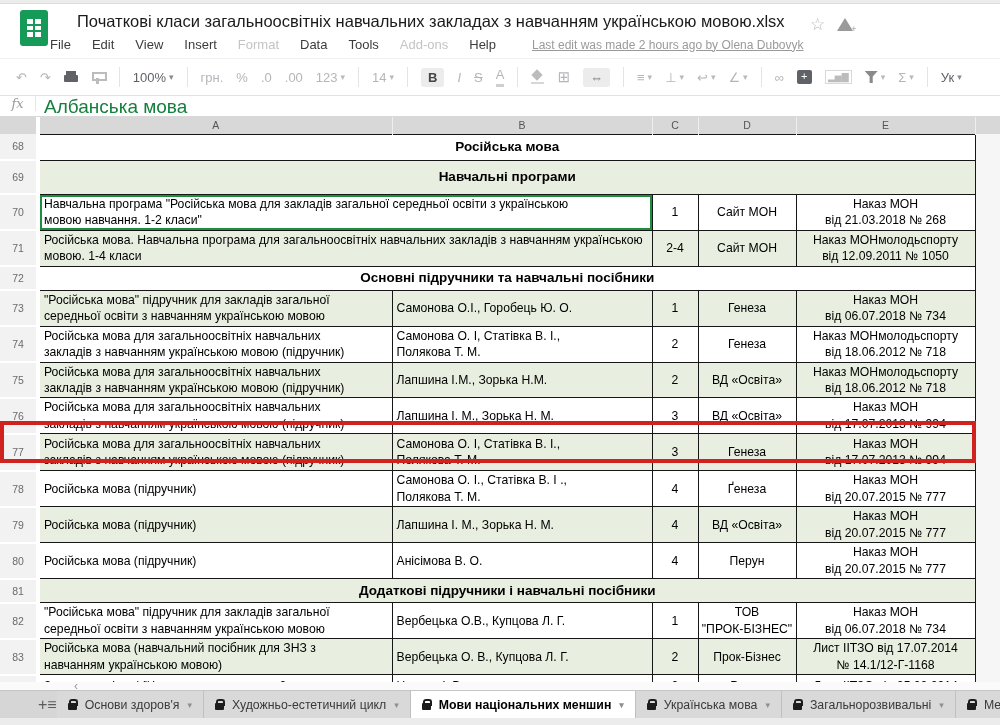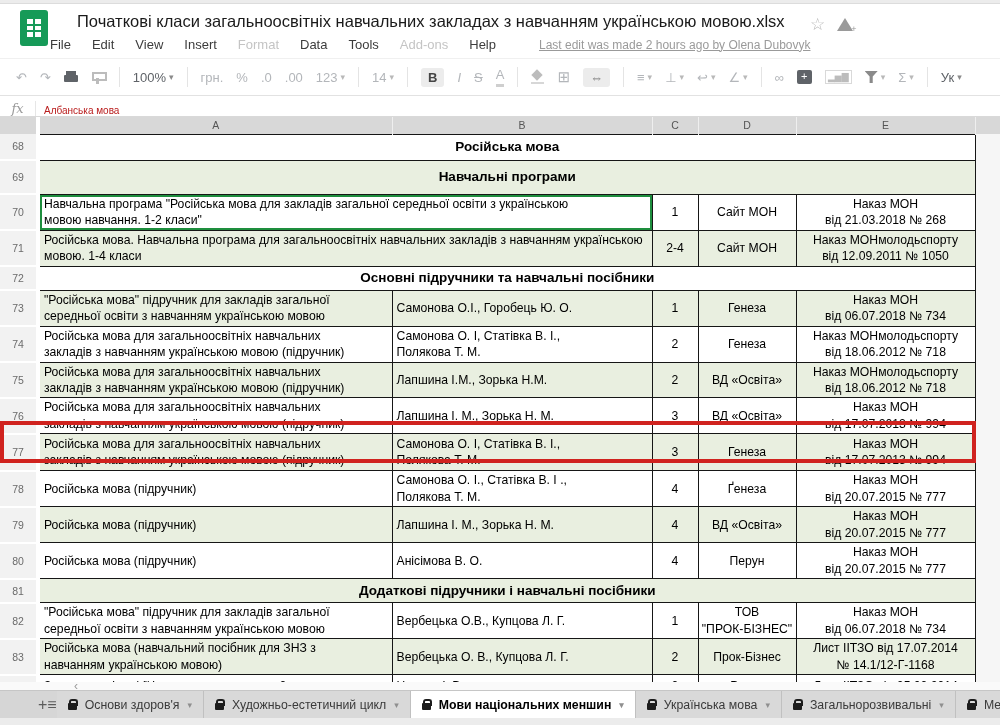--- a/index.html
+++ b/index.html
@@ -19,21 +19,21 @@
   .doc-title { position:absolute; left:77px; top:8px; font-size:16.5px; color:#1a1a1a; white-space:nowrap; }
   .title-icons { position:absolute; left:810px; top:10px; display:flex; gap:12px; align-items:center; }
   .star { color:#b9b9b9; font-size:17px; }
   .drive-tri { position:relative; width:0; height:0; border-left:8px solid transparent;
                border-right:8px solid transparent; border-bottom:13px solid #9a9a9a; }
   .drive-tri::after { content:"+"; position:absolute; left:6px; top:6px; font-size:9px; color:#9a9a9a; }
   .menubar { position:absolute; left:50px; top:33px; display:flex; align-items:center; gap:21px;
              font-size:13px; color:#3c3c3c; }
   .menu-item { cursor:default; }
   .menu-item.disabled { color:#c4c4c4; }
-  .last-edit { font-size:12px; color:#9a9a9a; text-decoration:underline; margin-left:22px; white-space:nowrap; }
+  .last-edit { font-size:12px; color:#9a9a9a; text-decoration:underline; margin-left:15px; white-space:nowrap; }
 
   
   .toolbar { height:38px; border-top:1px solid #f0f0f0; border-bottom:1px solid #e2e2e2;
              display:flex; align-items:center; padding-left:16px; gap:13px; background:#fff; }
   .tb { color:#b3b6ba; font-size:13px; display:flex; align-items:center; gap:3px; white-space:nowrap; }
   .tb.dark { color:#5f6368; }
   .tb .caret { font-size:9px; color:#b9b9b9; }
   .tb.dark .caret { color:#8a8a8a; }
   .sep { width:1px; height:20px; background:#e4e4e4; }
   .chip { background:#ececec; border-radius:3px; padding:2px 7px; color:#454545; font-weight:bold; }
@@ -48,24 +48,24 @@
   .icon-fill::after  { content:""; position:absolute; left:0; top:11px; width:13px; height:2px; background:#d7d7d7; }
   .u-a { position:relative; padding-bottom:2px; border-bottom:3px solid #cfcfcf; font-size:13px; }
   .icon-comment { position:relative; width:15px; height:14px; background:#5f6368; border-radius:2px; }
   .icon-comment::after { content:"+"; position:absolute; left:4px; top:0px; color:#fff; font-size:11px; }
   .icon-funnel { width:13px; height:12px; background:#8a8a8a;
                  clip-path:polygon(0 0,100% 0,62% 45%,62% 100%,38% 100%,38% 45%); }
   .icon-chart { font-size:9px; color:#bcbcbc; border:1px solid #d9d9d9; padding:0 2px; line-height:12px; }
   .strike { text-decoration:line-through; }
 
   
-  .formulabar { height:21px; display:flex; align-items:flex-end; border-bottom:1px solid #d9d9d9; background:#fff; }
+  .formulabar { height:21px; display:flex; align-items:flex-start; border-bottom:1px solid #d9d9d9; background:#fff; }
   .fx { width:36px; text-align:center; font-family:"DejaVu Serif", serif; font-style:italic;
         color:#9b9b9b; font-size:13px; border-right:1px solid #e6e6e6; }
-  .formula-value { padding-left:8px; font-size:10px; color:#b91c1c; }
+  .formula-value { padding-left:8px; font-size:19px; color:#15803d; }
 
   
   .sheet { position:relative; height:565px; overflow:hidden; background:#fff; }
   table.grid { border-collapse:collapse; table-layout:fixed; width:975px; }
   col.w-num{width:38px} col.w-a{width:354px} col.w-b{width:260px} col.w-c{width:46px} col.w-d{width:98px} col.w-e{width:179px}
   tr.hdr { height:17px; }
   tr.hdr th { background:#d8d8d8; color:#555; font-size:10.5px; font-weight:normal;
               border-right:1px solid #efefef; }
   tr.hdr th.corner { background:#d8d8d8; border-right:4px solid #fff; }
   td { border:1px solid #161616; vertical-align:middle; padding:1px 4px; font-size:12.2px;

